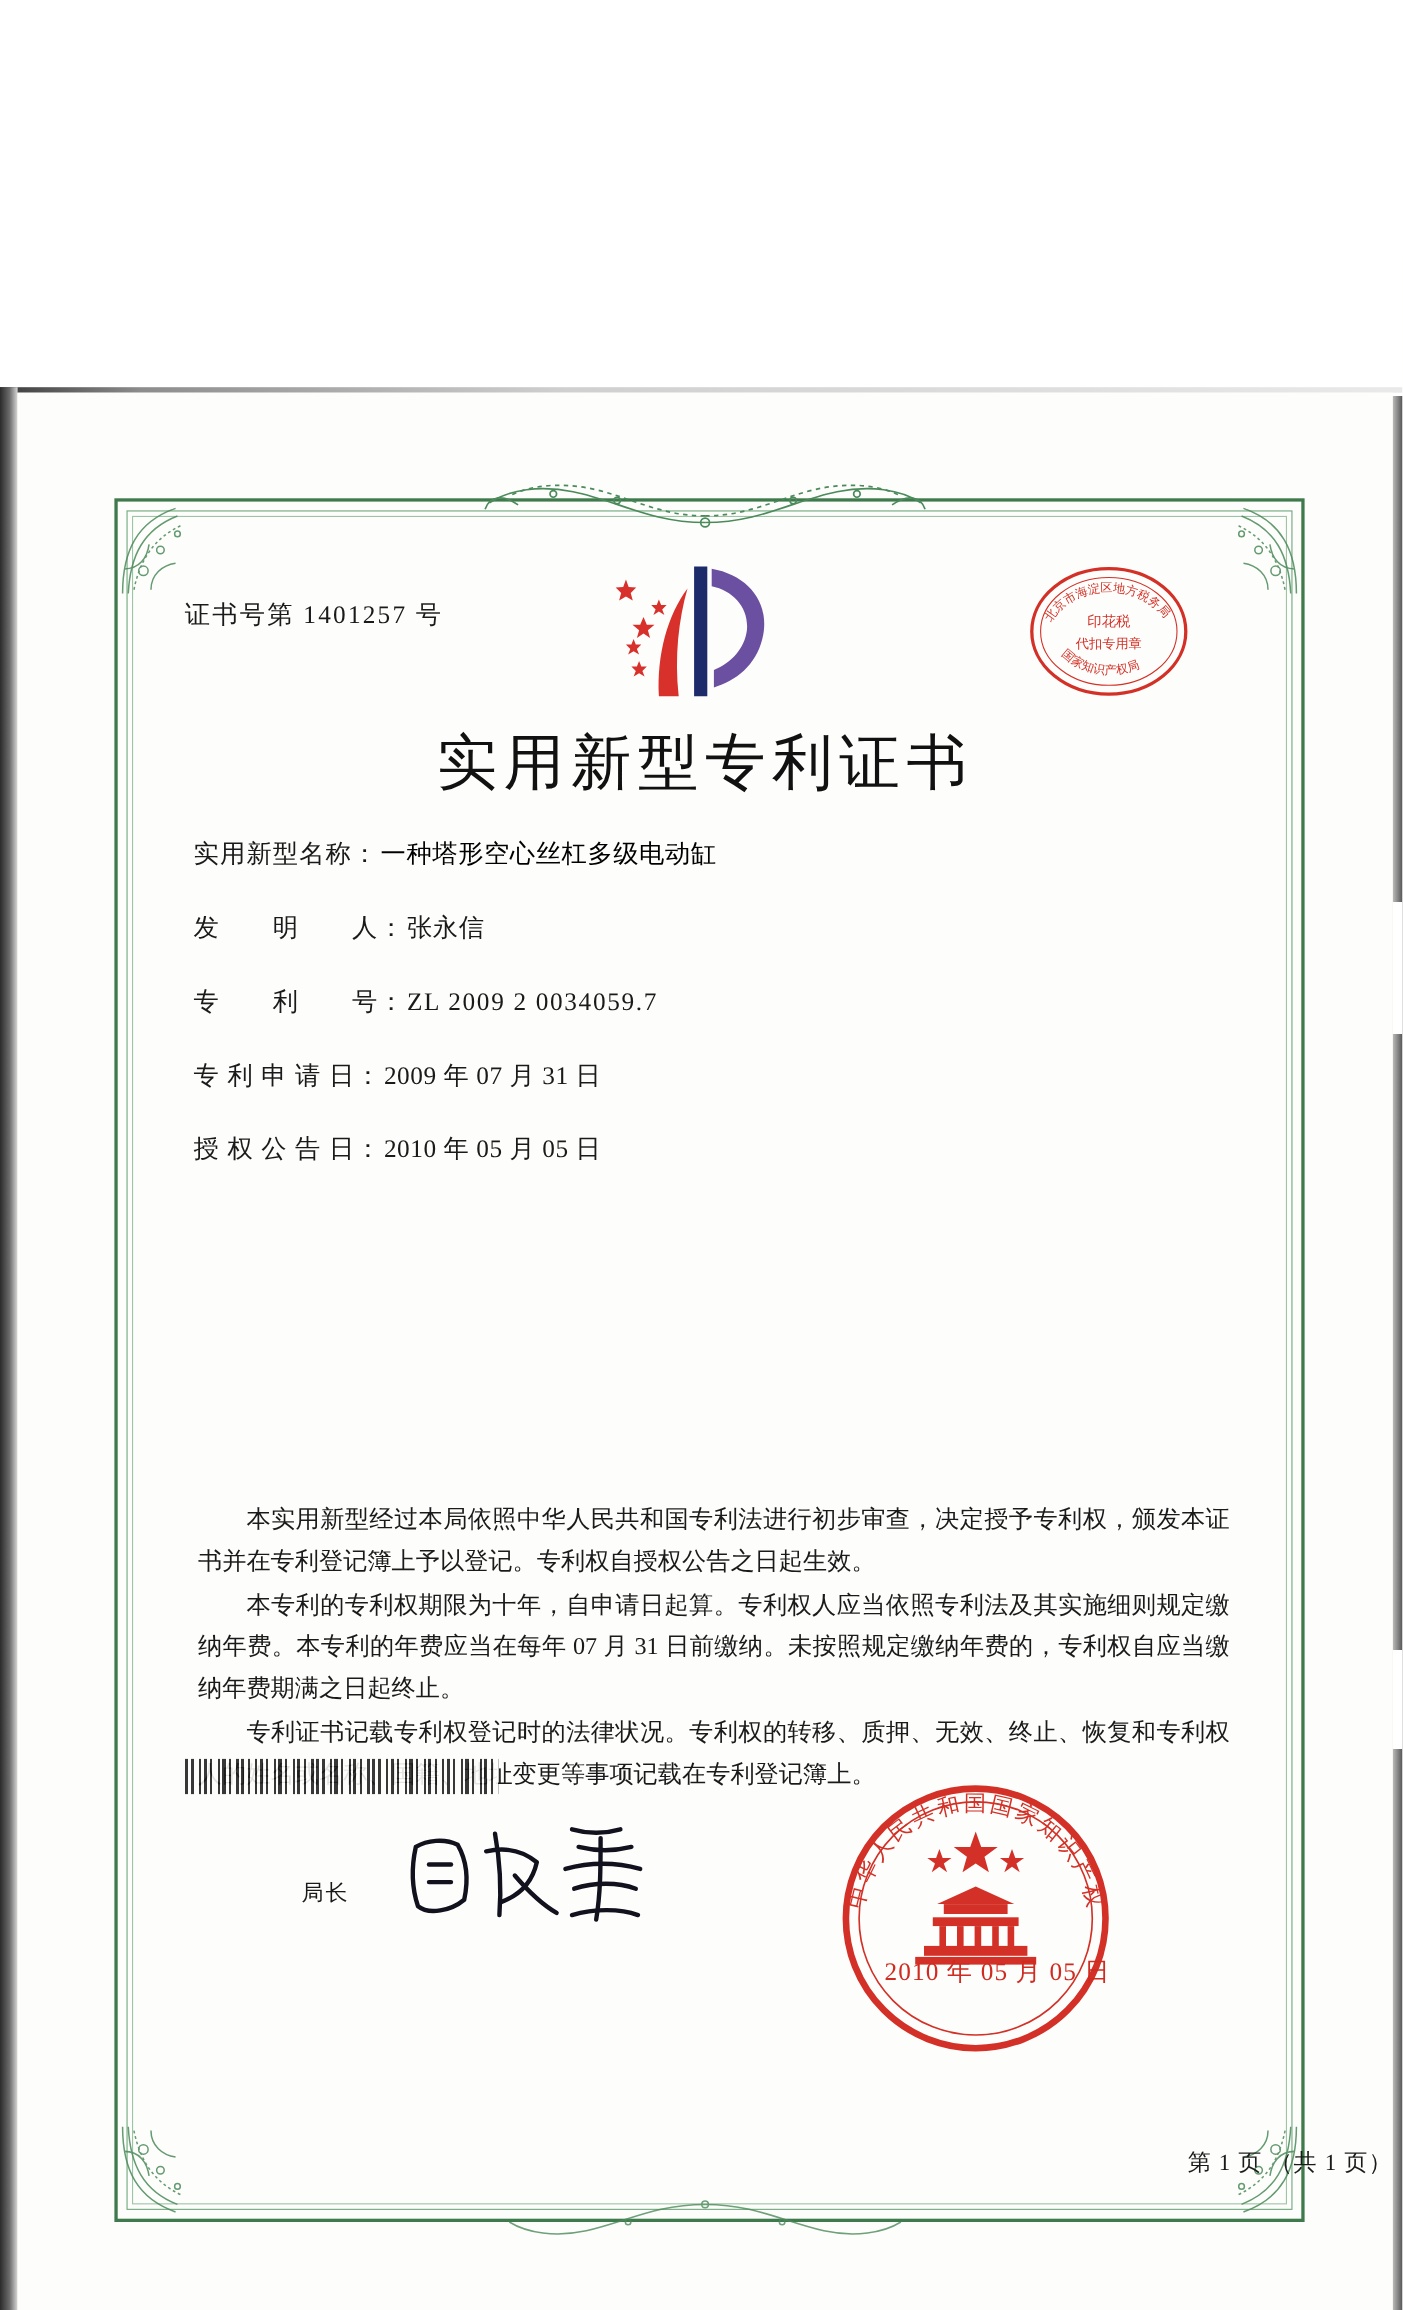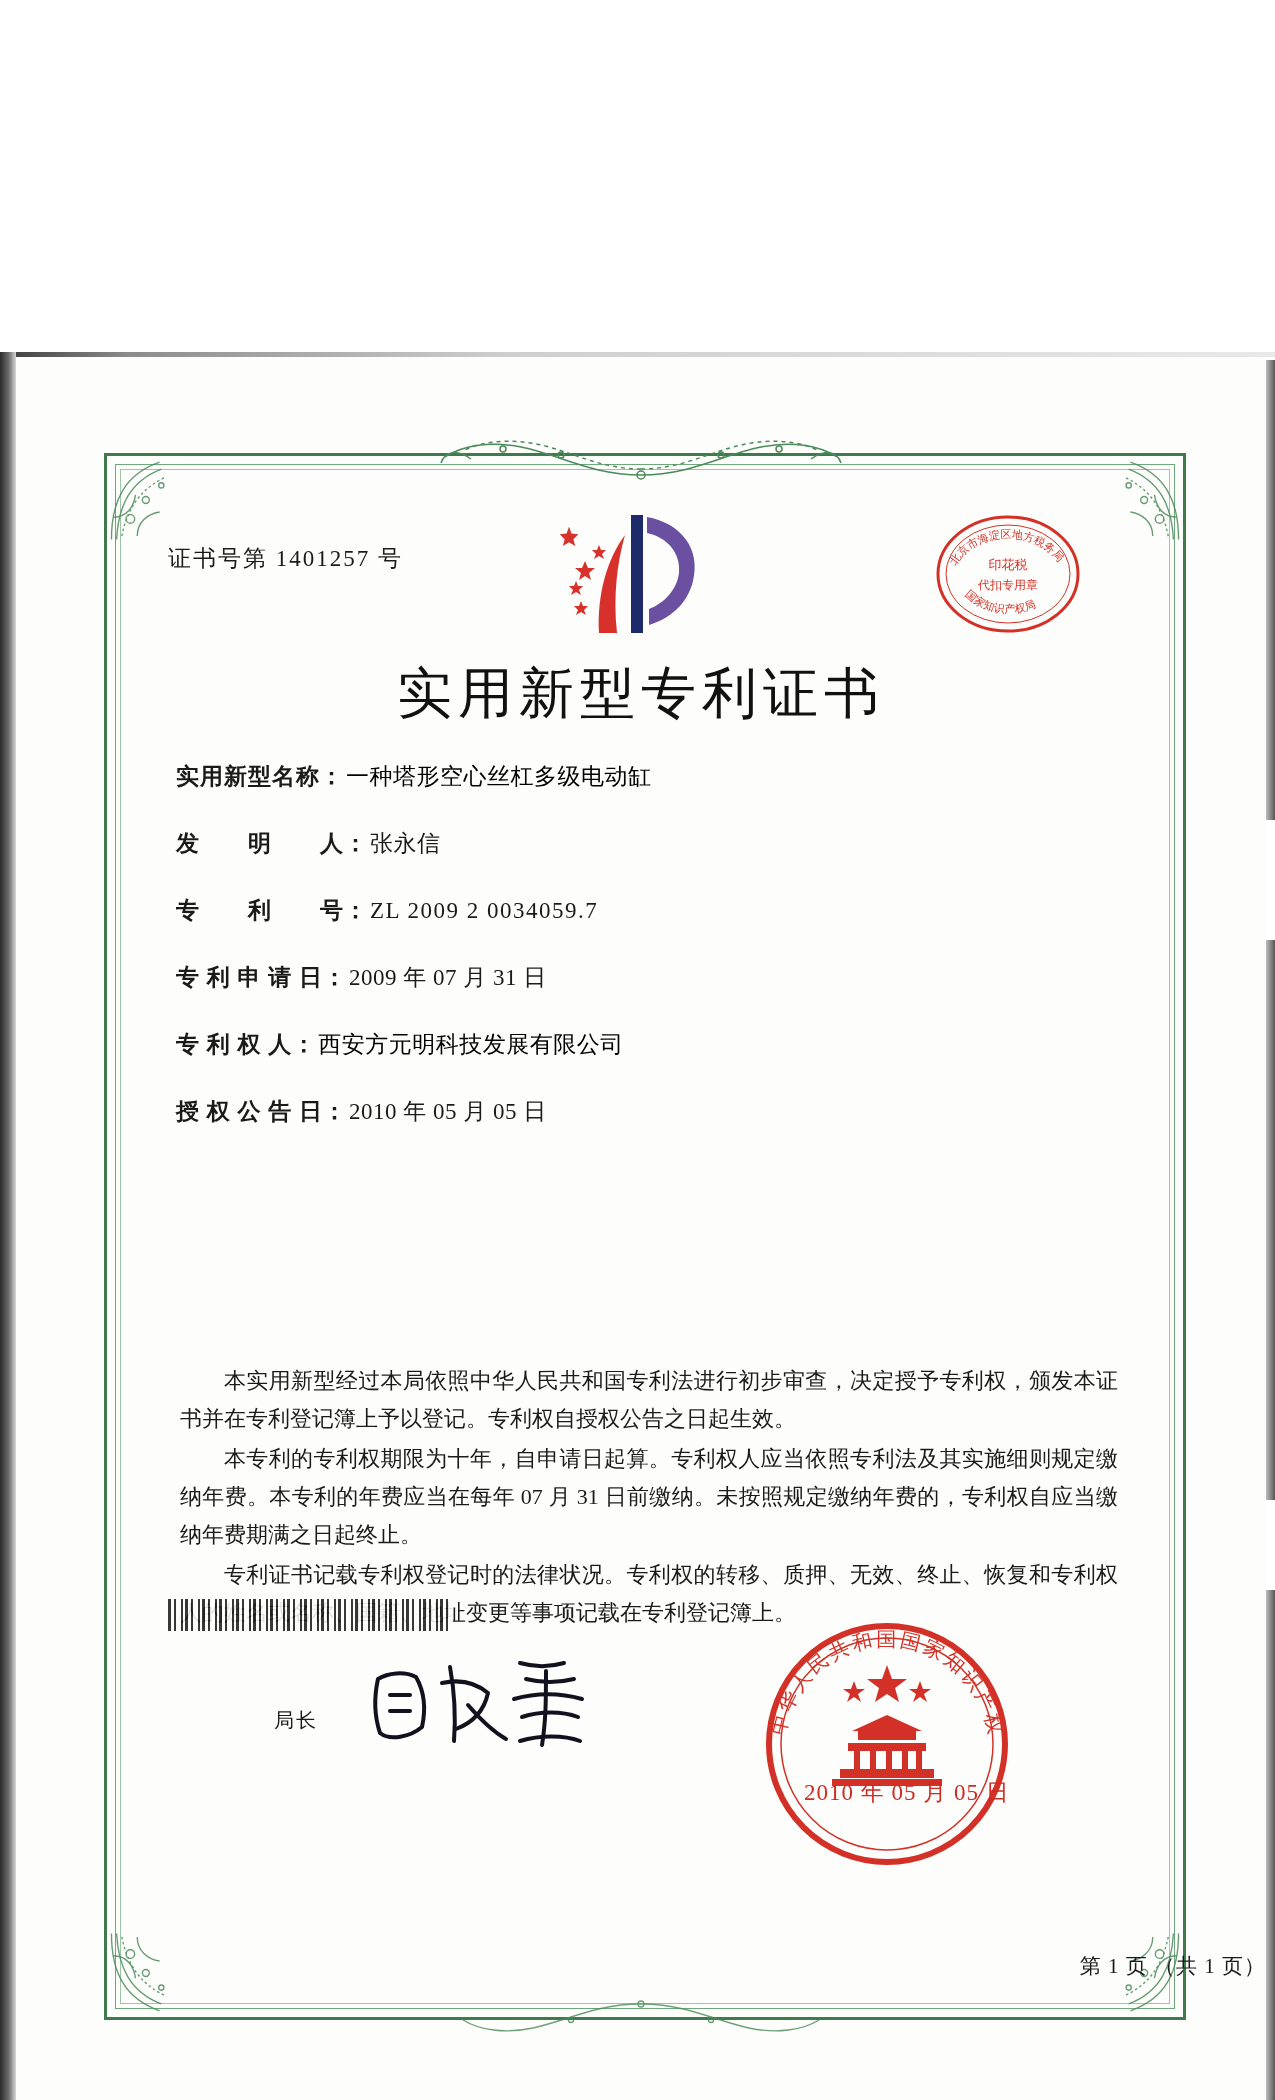--- a/index.html
+++ b/index.html
@@ -167,21 +167,20 @@
   .field-row {
     display: flex;
     align-items: baseline;
     margin-bottom: 36px;
     font-size: 23px;
     color: #1a1a1a;
     white-space: nowrap;
   }
   .field-label {
     letter-spacing: 1px;
-    font-weight: bold;
   }
   .field-value {
     margin-left: 2px;
     letter-spacing: .5px;
   }
   .field-value.mono {
     font-family: "Liberation Serif", serif;
     letter-spacing: 1.5px;
   }
   .field-value.green { color: #000000; }
@@ -407,24 +406,20 @@
         <span class="field-label">发　　明　　人：</span>
         <span class="field-value">张永信</span>
       </div>
       <div class="field-row">
         <span class="field-label">专　　利　　号：</span>
         <span class="field-value mono">ZL 2009 2 0034059.7</span>
       </div>
       <div class="field-row">
         <span class="field-label">专 利 申 请 日：</span>
         <span class="field-value">2009 年 07 月 31 日</span>
-      </div>
-      <div class="field-row">
-        <span class="field-label">专 利 权 人：</span>
-        <span class="field-value green">西安方元明科技发展有限公司</span>
       </div>
       <div class="field-row">
         <span class="field-label">授 权 公 告 日：</span>
         <span class="field-value">2010 年 05 月 05 日</span>
       </div>
     </div>
 
     <div class="body-text">
       <p>本实用新型经过本局依照中华人民共和国专利法进行初步审查，决定授予专利权，颁发本证书并在专利登记簿上予以登记。专利权自授权公告之日起生效。</p>
       <p>本专利的专利权期限为十年，自申请日起算。专利权人应当依照专利法及其实施细则规定缴纳年费。本专利的年费应当在每年 07 月 31 日前缴纳。未按照规定缴纳年费的，专利权自应当缴纳年费期满之日起终止。</p>

